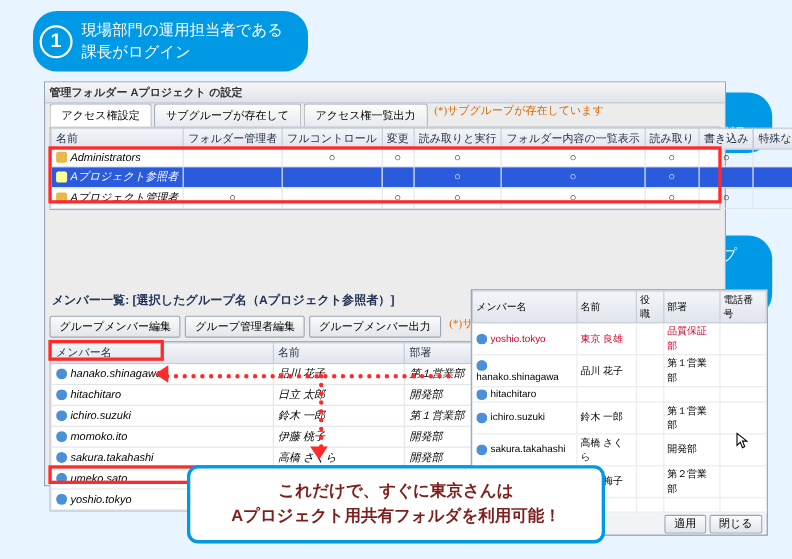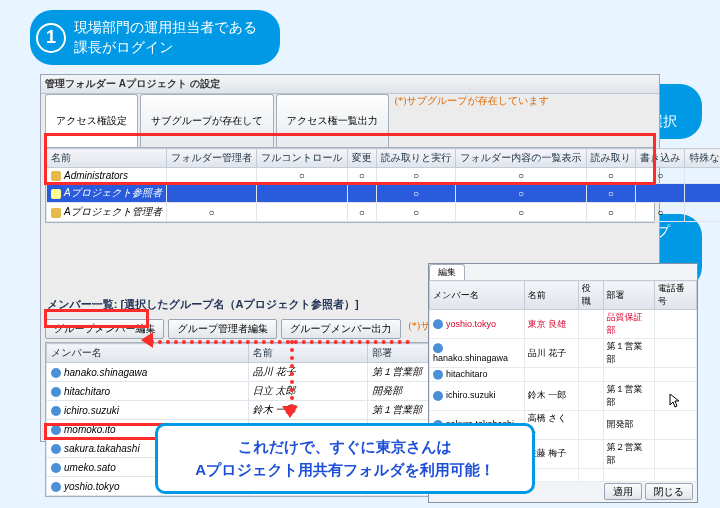--- a/index.html
+++ b/index.html
@@ -5,28 +5,28 @@
   * { box-sizing: border-box; margin: 0; padding: 0; }
   body { font-family: "MS PGothic", sans-serif; font-size: 11px; width: 720px; height: 508px; background: #e8f4ff; position: relative; overflow: hidden; }
 
   
   .callout { position: absolute; background: #0099e6; color: #fff; border-radius: 22px; padding: 8px 18px 8px 44px; font-size: 14px; line-height: 1.4; }
   .callout .num { position: absolute; left: 6px; top: 50%; transform: translateY(-50%); width: 30px; height: 30px; border-radius: 50%; border: 2px solid #fff; display: flex; align-items: center; justify-content: center; font-size: 18px; font-weight: bold; }
   #c1 { top: 10px; left: 30px; width: 250px; }
   #c2 { top: 84px; right: 18px; width: 210px; }
   #c3 { top: 214px; right: 18px; width: 270px; }
 
-  .bottom-box { position: absolute; left: 155px; bottom: 14px; width: 380px; text-align: center; border: 3px solid #0099e6; border-radius: 10px; background: #fff; padding: 10px 14px; font-size: 15px; font-weight: bold; color: #1d4ed8; line-height: 1.5; }
+  .bottom-box { position: absolute; left: 170px; bottom: 14px; width: 380px; text-align: center; border: 3px solid #0099e6; border-radius: 10px; background: #fff; padding: 10px 14px; font-size: 15px; font-weight: bold; color: #7f1d1d; line-height: 1.5; }
 
   
   .window { position: absolute; left: 40px; top: 74px; width: 620px; height: 368px; background: #ececec; border: 1px solid #9aa6b8; }
   .titlebar { background: linear-gradient(#f5f5f7,#dfe4ea); padding: 2px 4px; font-size: 10px; color: #333; border-bottom: 1px solid #bcc4d0; font-weight: bold; }
   .section-label { padding: 4px 6px; font-size: 11px; color: #235; font-weight: bold; }
   .tabs { display: flex; gap: 2px; padding: 0 4px; }
-  .tab { background: linear-gradient(#fdfdfd,#e7ebef); border: 1px solid #a6b0bd; border-bottom: none; padding: 19px 10px; font-size: 10px; border-radius: 3px 3px 0 0; cursor: pointer; }
+  .tab { background: linear-gradient(#fdfdfd,#e7ebef); border: 1px solid #a6b0bd; border-bottom: none; padding: 3px 10px; font-size: 10px; border-radius: 3px 3px 0 0; cursor: pointer; }
   .tab.active { background: #fff; }
   .warn { color: #d60; font-size: 10px; padding-left: 4px; font-family: Liberation Serif, serif; }
 
   .grid { background: #fff; border: 1px solid #a6b0bd; margin: 0 4px; }
   .grid table { width: 100%; border-collapse: collapse; font-size: 10px; }
   .grid th { background: linear-gradient(#f3f5f9,#e0e4eb); border: 1px solid #c3cbd6; padding: 2px 4px; font-weight: normal; color: #234; white-space: nowrap; }
   .grid td { border: 1px solid #e0e4eb; padding: 2px 4px; text-align: center; white-space: nowrap; }
   .grid td.left { text-align: left; font-style: italic; }
   .grid tr.sel td { background: #2a5bdc; color: #fff; }
   .grid tr.sel td .ico { filter: brightness(2); }
@@ -209,23 +209,20 @@
 <div class="redbox" style="left:44px; top:133px; width:612px; height:52px"></div>
 <div class="redbox" style="left:44px; top:309px; width:105px; height:19px"></div>
 <div class="redbox" style="left:44px; top:423px; width:612px; height:17px"></div>
 
 <div class="dots-h" style="left:150px; top:340px; width:260px"></div>
 <div class="arrowleft" style="left:141px; top:332px"></div>
 <div class="dots-v" style="left:290px; top:340px; height:68px"></div>
 <div class="arrowdown" style="left:282px; top:406px"></div>
 
 <div class="popup">
-  <div class="ptabs">
-      <div class="ptab">編集</div>
-    </div>
   <table>
       <thead>
         <tr id="pop-head">
           <th style="text-align: left;">メンバー名</th>
           <th style="text-align: left;">名前</th>
           <th style="text-align: left;">役職</th>
           <th style="text-align: left;">部署</th>
           <th style="text-align: left;">電話番号</th>
         </tr>
       </thead>

